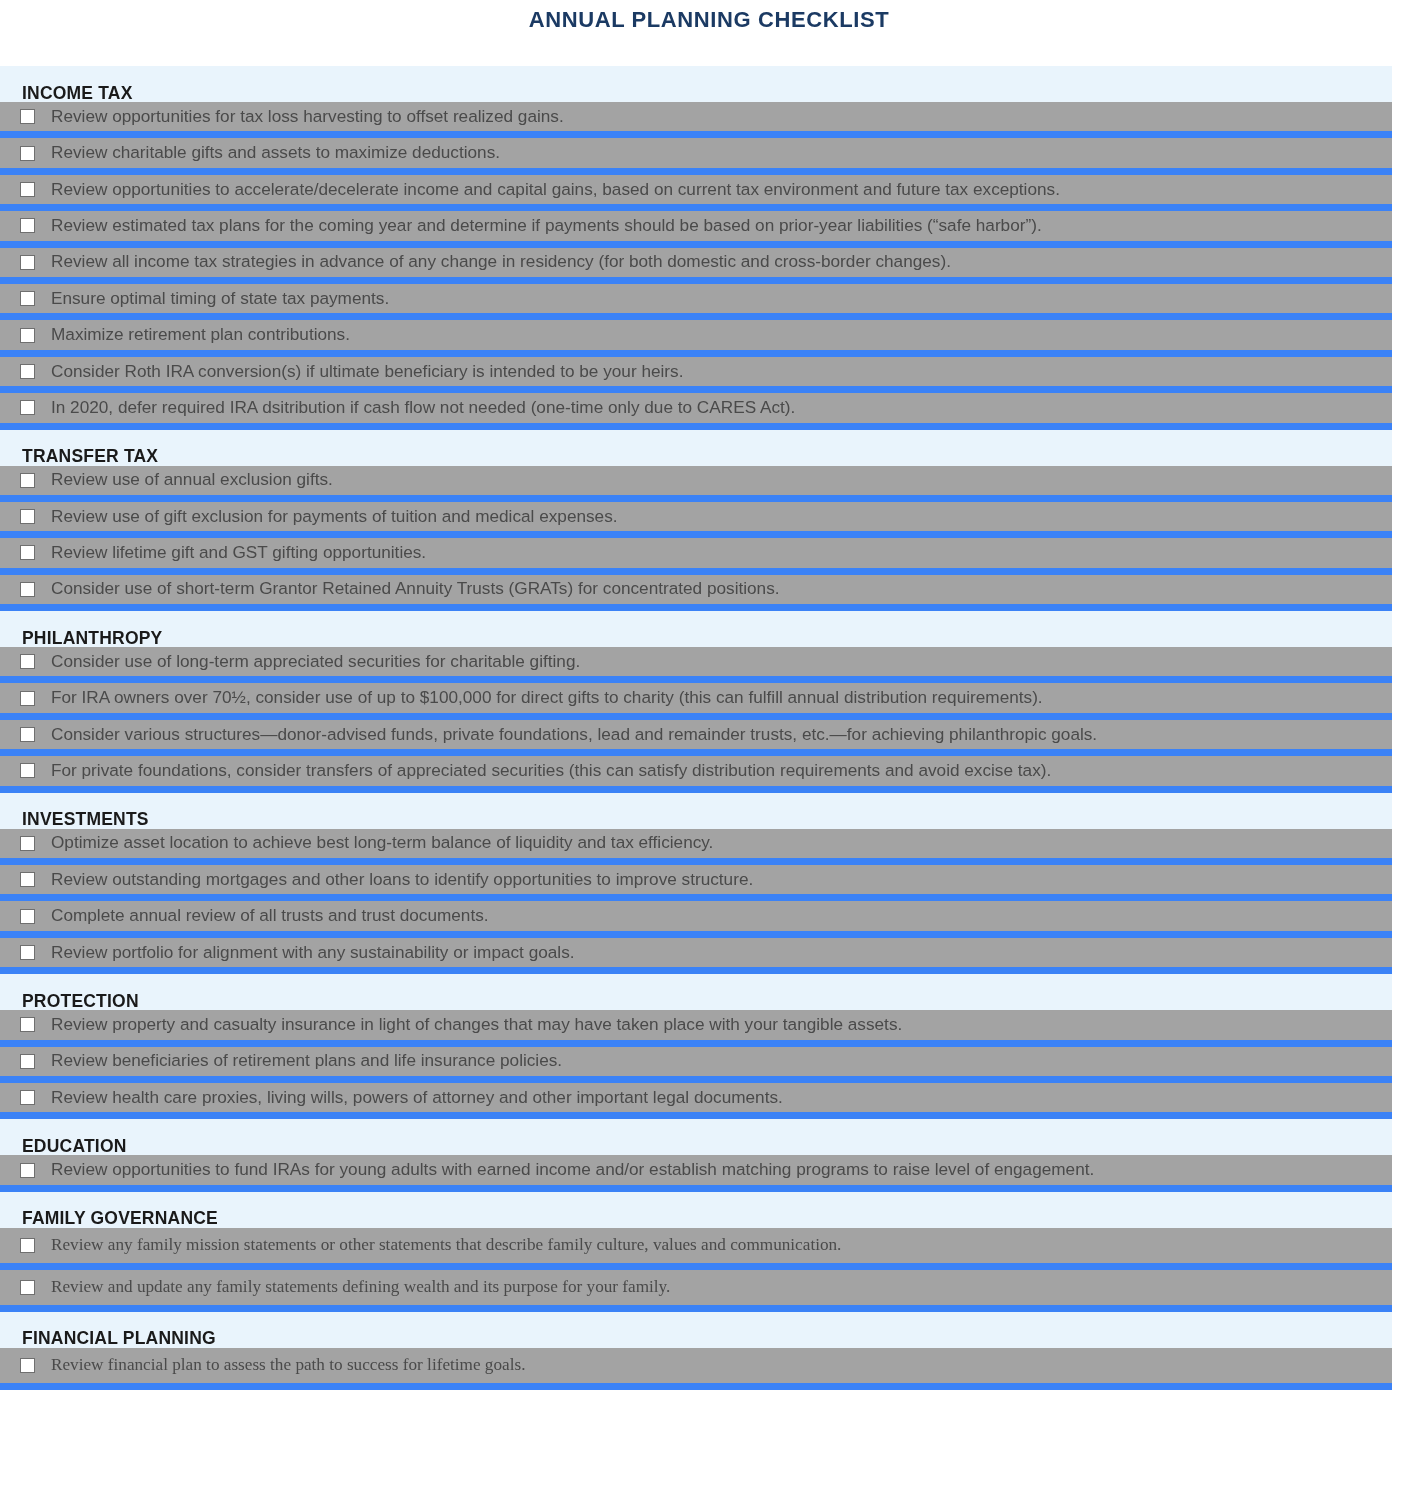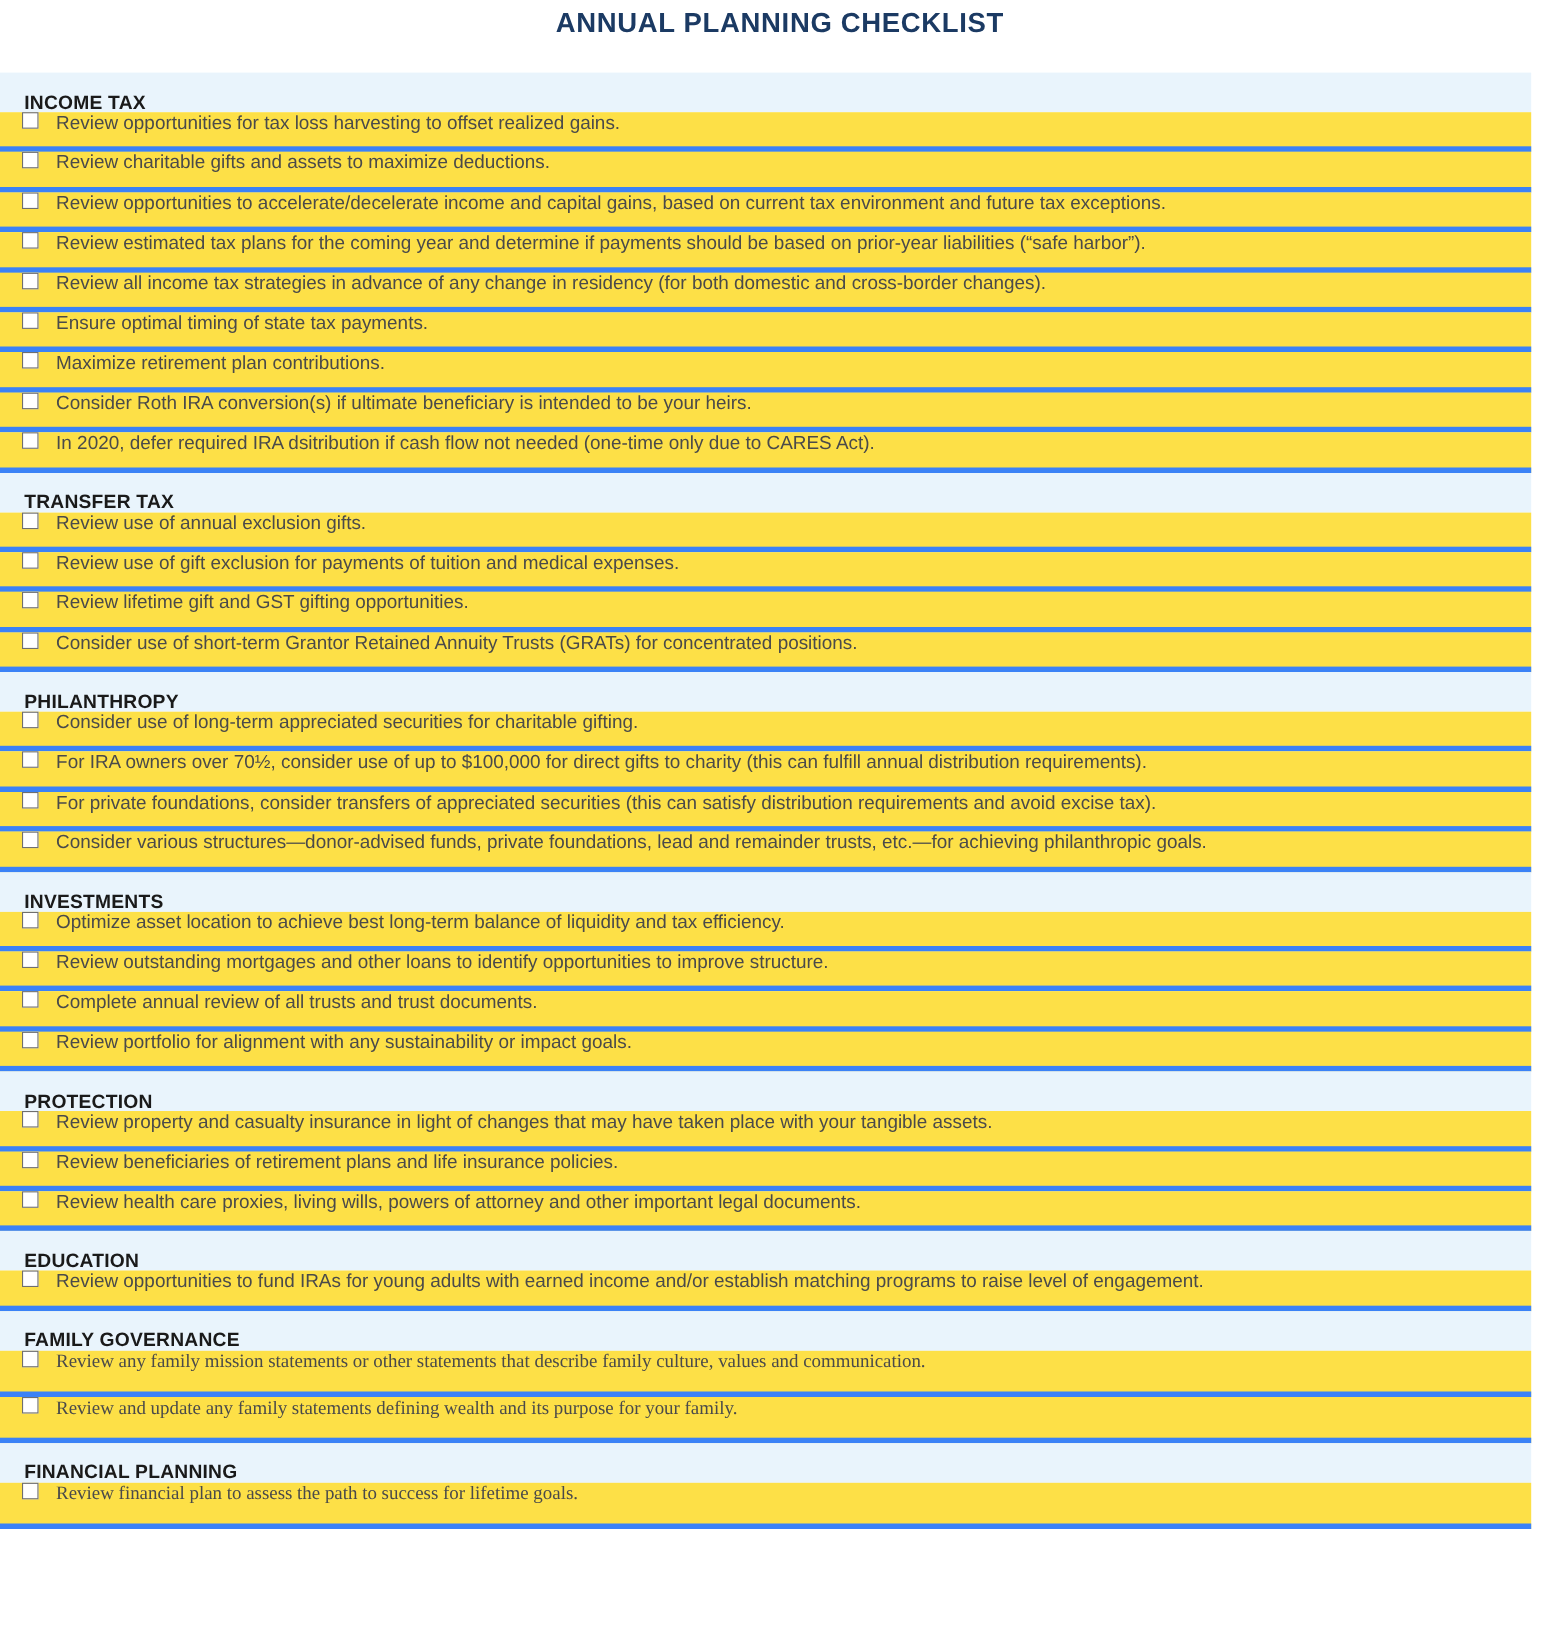--- a/index.html
+++ b/index.html
@@ -20,21 +20,21 @@
   .page {
     width: 1418px;
     height: 1500px;
     position: relative;
     background: #ffffff;
   }
 
   
   .doc-title {
     text-align: center;
-    font-size: 25px;
+    font-size: 22px;
     font-weight: bold;
     letter-spacing: 0.6px;
     color: #1b3a63;
     padding: 8px 0 0 0;
     line-height: 1.1;
     height: 42px;
   }
 
   
   .checklist {
@@ -53,26 +53,26 @@
   .section-header .section-title {
     font-size: 17.5px;
     font-weight: bold;
     color: #1a1a1a;
     letter-spacing: 0.2px;
     line-height: 1;
   }
 
   .item-row {
     display: flex;
-    align-items: flex-start;
+    align-items: center;
     height: 36.4px;
-    border-bottom: 5px solid #3b82f6;
+    border-bottom: 7px solid #3b82f6;
     width: 1392px;
     padding-left: 20px;
-    background: #fde047;
+    background: #a3a3a3;
   }
   .item-row.tall { height: 42px; font-family: Liberation Serif, serif; }
 
   .checkbox {
     width: 15px;
     height: 15px;
     min-width: 15px;
     border: 1.4px solid #6f6f6f;
     background: #ffffff;
     margin-right: 16px;
@@ -159,26 +159,26 @@
       <div class="item-row">
         <span class="checkbox"></span>
         <span class="item-text">Consider use of long-term appreciated securities for charitable gifting.</span>
       </div>
       <div class="item-row">
         <span class="checkbox"></span>
         <span class="item-text">For IRA owners over 70½, consider use of up to $100,000 for direct gifts to charity (this can fulfill annual distribution requirements).</span>
       </div>
       <div class="item-row">
         <span class="checkbox"></span>
+        <span class="item-text">Consider various structures—donor-advised funds, private foundations, lead and remainder trusts, etc.—for achieving philanthropic goals.</span>
+      </div>
+      <div class="item-row">
+        <span class="checkbox"></span>
         <span class="item-text">For private foundations, consider transfers of appreciated securities (this can satisfy distribution requirements and avoid excise tax).</span>
       </div>
-      <div class="item-row">
-        <span class="checkbox"></span>
-        <span class="item-text">Consider various structures—donor-advised funds, private foundations, lead and remainder trusts, etc.—for achieving philanthropic goals.</span>
-      </div>
       <div class="section-header">
         <span class="section-title">INVESTMENTS</span>
       </div>
       <div class="item-row">
         <span class="checkbox"></span>
         <span class="item-text">Optimize asset location to achieve best long-term balance of liquidity and tax efficiency.</span>
       </div>
       <div class="item-row">
         <span class="checkbox"></span>
         <span class="item-text">Review outstanding mortgages and other loans to identify opportunities to improve structure.</span>

